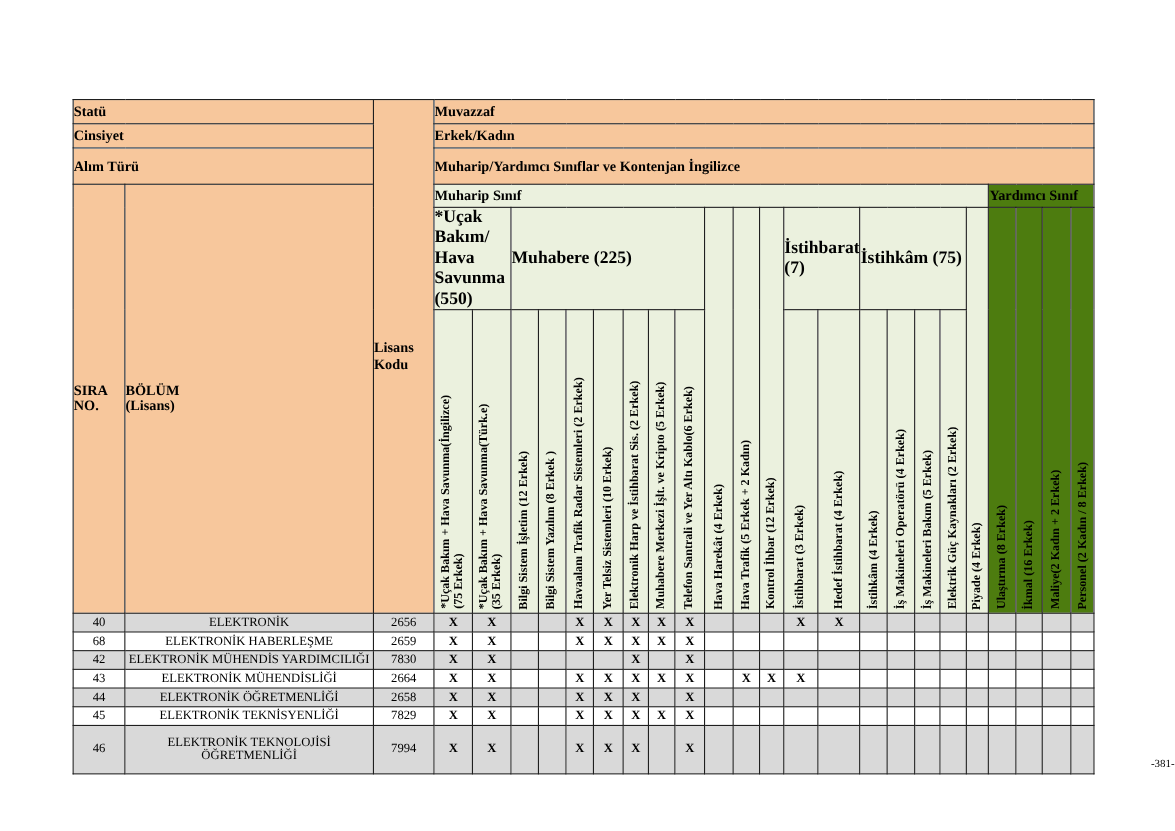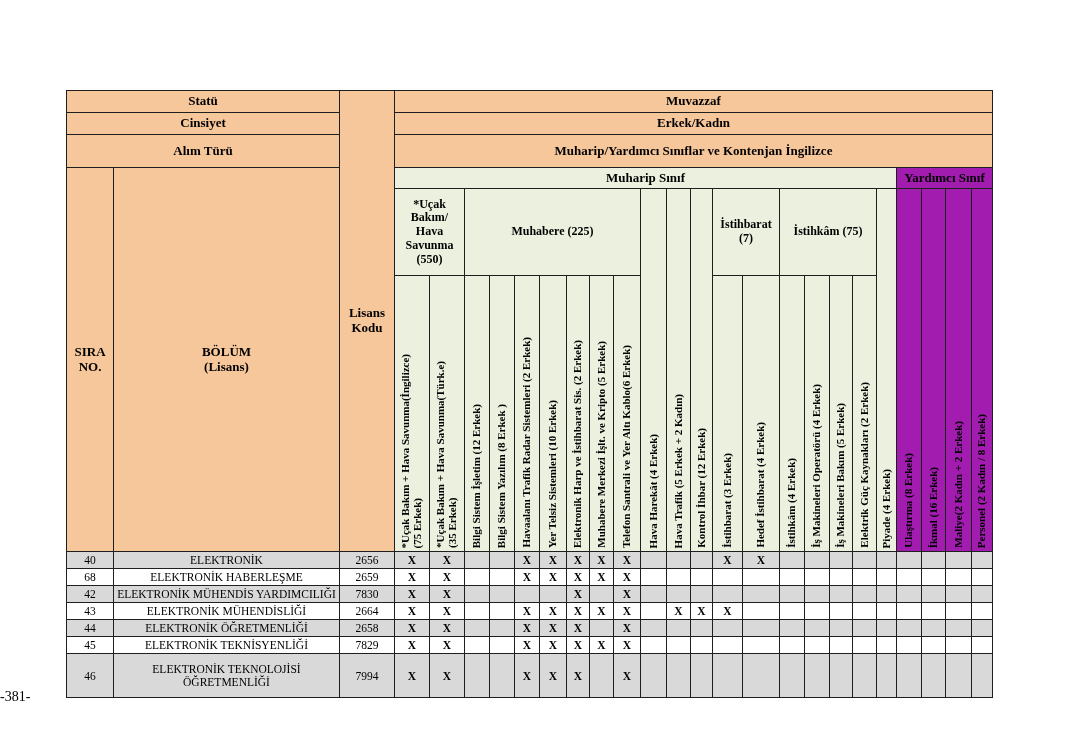--- a/index.html
+++ b/index.html
@@ -18,23 +18,23 @@
     position:absolute;
     left:66px; top:90px;
   }
   table.kt td {
     border:1px solid #1f1f1f;
     padding:0;
     overflow:hidden;
   }
   .or { background:#F7C79C; }
   .gr { background:#EBF1DE; }
-  .bl { background:#a21caf; }
-  .hc { text-align:center; vertical-align:middle; font-weight:bold; font-size:13px; line-height:1.15; }
-  .gh { font-size:12px; }
+  .bl { background:#4d7c0f; }
+  .hc { vertical-align:middle; font-weight:bold; font-size:13px; line-height:1.15; }
+  .gh { font-size:16px; }
   .pre { white-space:pre-line; }
   .rot { vertical-align:bottom; }
   .vtext {
     writing-mode:vertical-rl;
     transform:rotate(180deg);
     margin:0 auto 3px auto;
     white-space:pre-line;
     font-weight:bold;
     font-size:11px;
     line-height:1.06;
@@ -42,22 +42,22 @@
   tbody.data tr { height:17px;padding-left:16px; }
   tbody.data tr:last-child { height:44px; }
   tbody.data tr.gray td { background:#D9D9D9; }
   tbody.data tr.white td { background:#FFFFFF; }
   tbody.data td { font-size:11.5px; vertical-align:middle; }
   td.c-no, td.c-kod { text-align:center; }
   td.c-bolum { text-align:center; padding-left:4px; line-height:1.1; }
   td.c-mark { text-align:center; font-weight:bold; font-size:12px; }
   .pagenum {
     position:absolute; top:689px; left:0;
-    width:100%; text-align:left;
-    font-size:14px;
+    width:100%; text-align:right;
+    font-size:10px;
   }
 </style>
 </head>
 <body>
 
 <table class="kt">
   <colgroup>
     <col style="width:47px">
       <col style="width:226px">
       <col style="width:55px">

